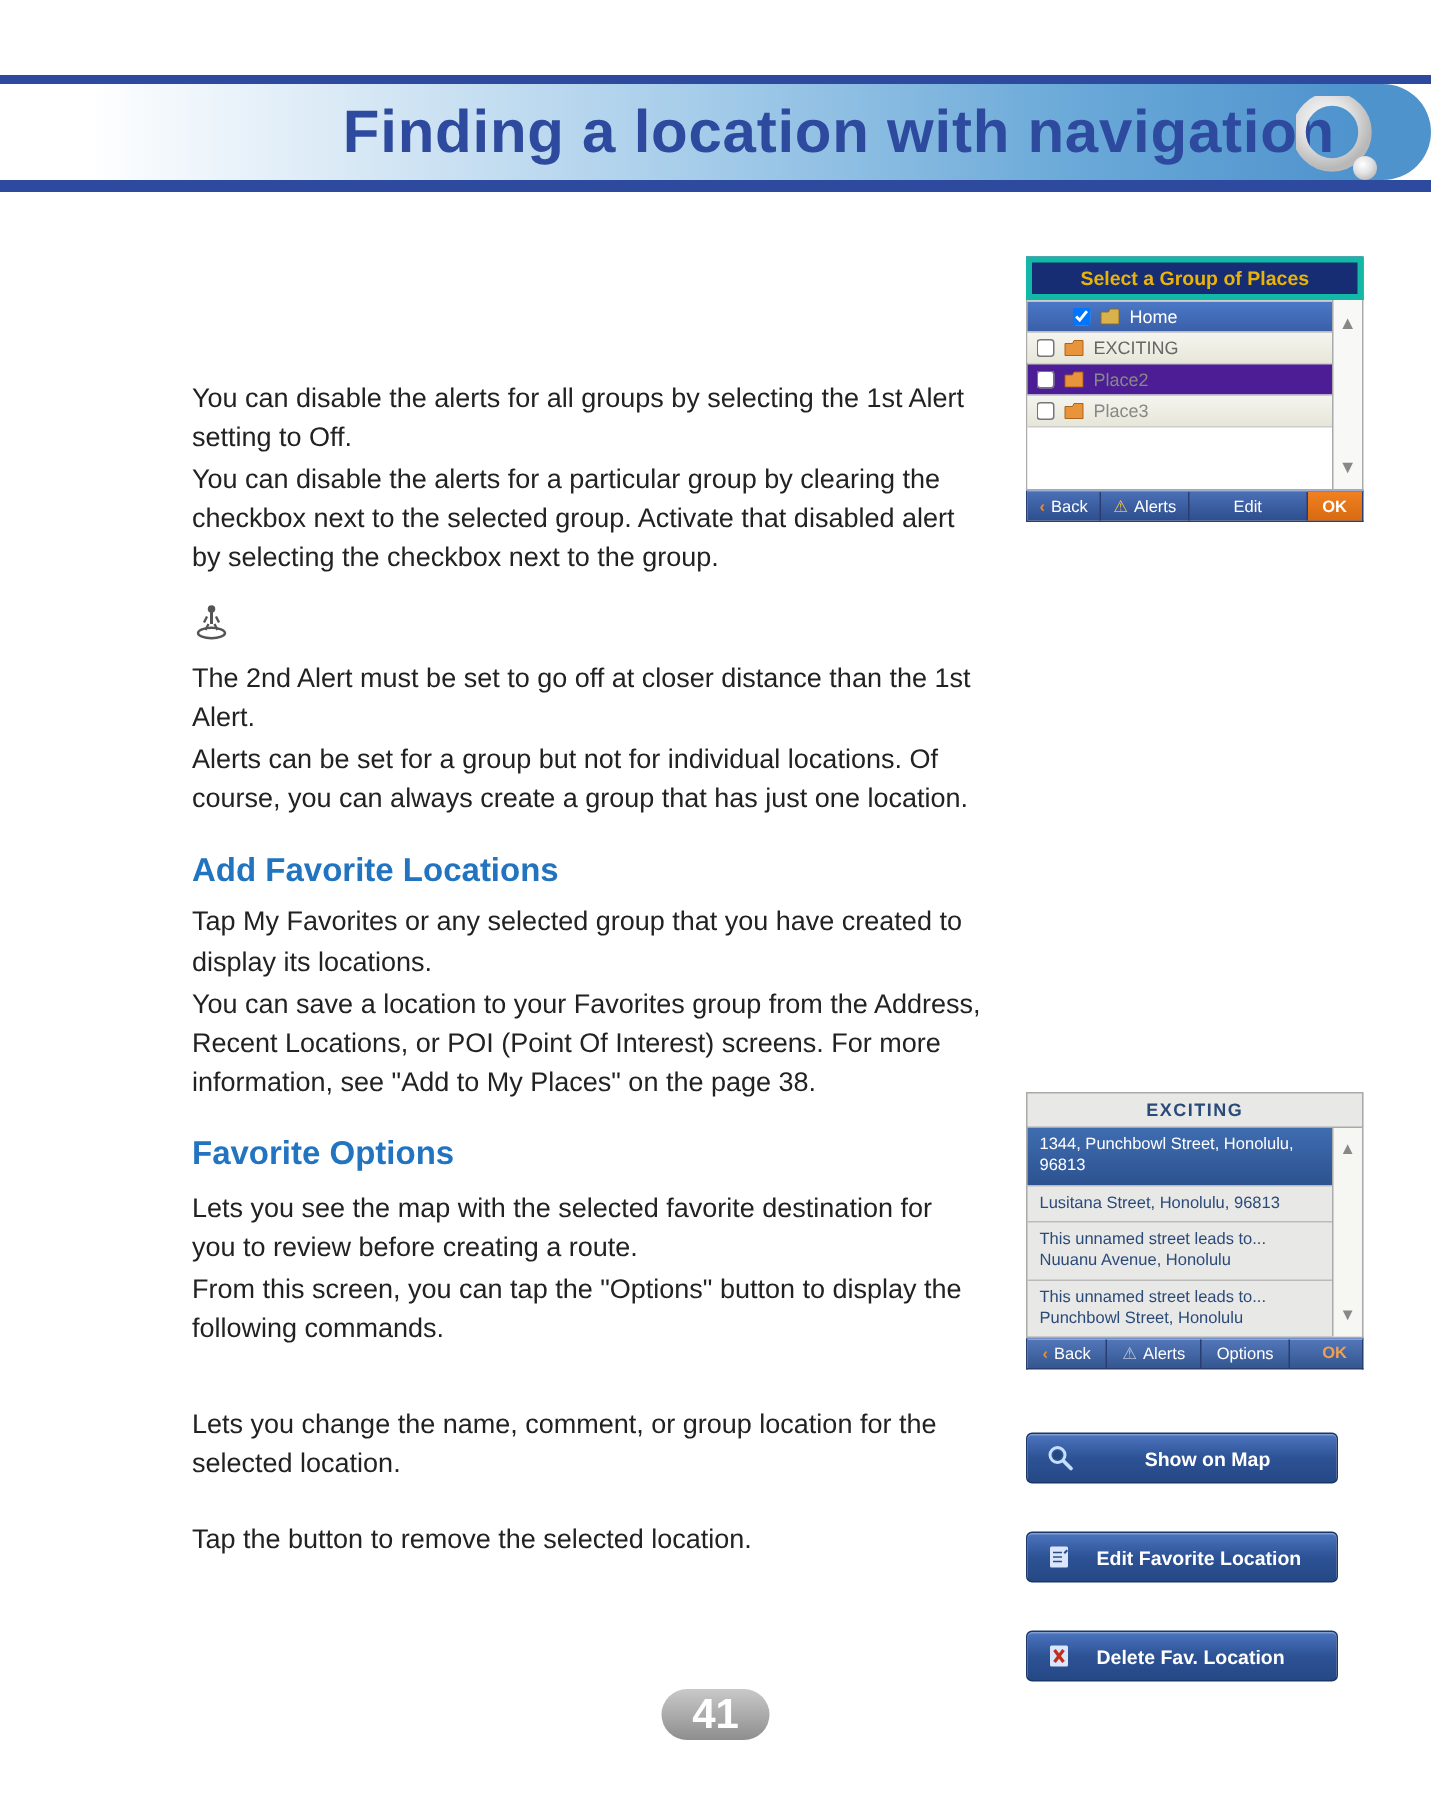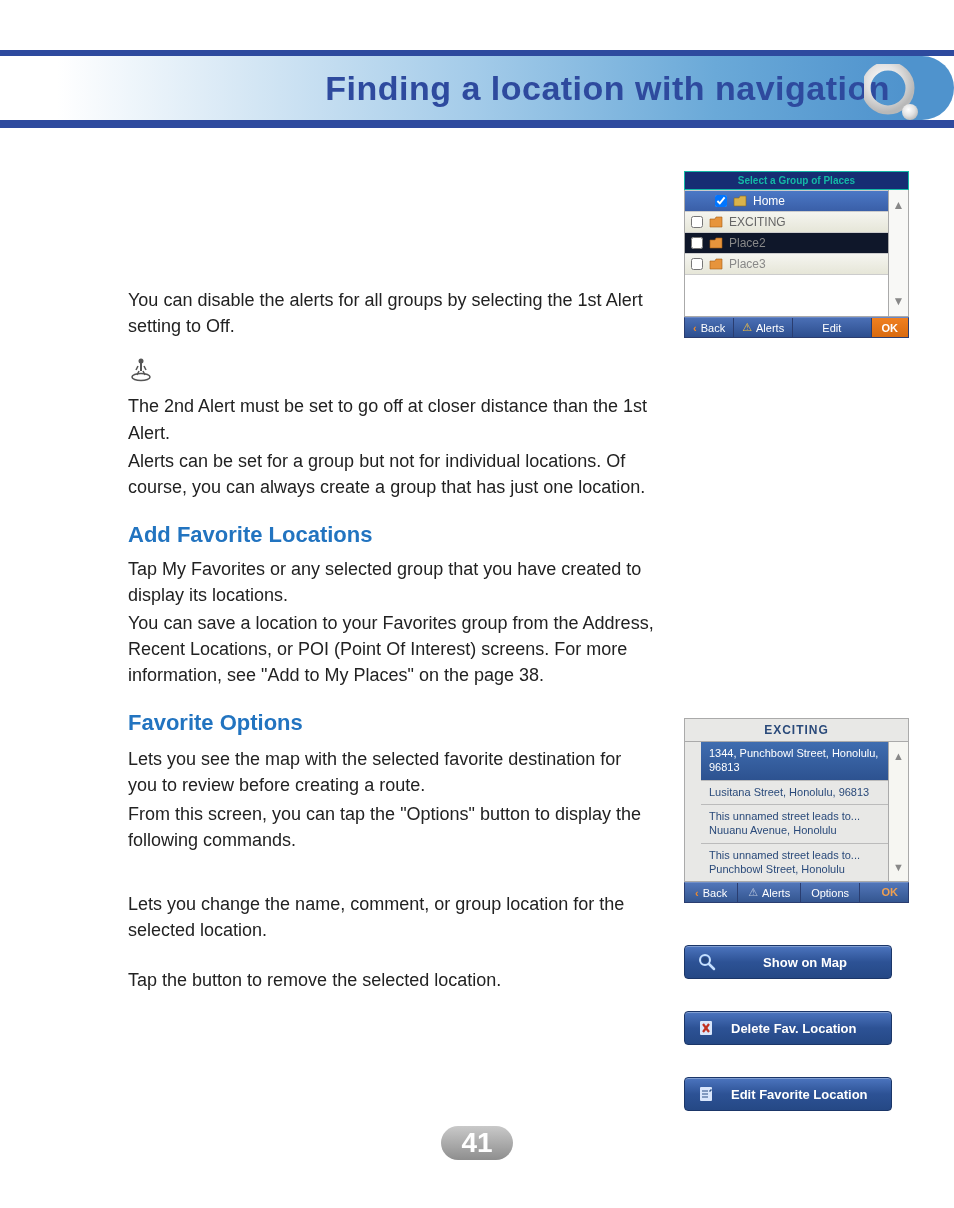--- a/index.html
+++ b/index.html
@@ -29,21 +29,21 @@
     height: 64px;
     background: linear-gradient(90deg, #ffffff 0%, #ffffff 6%, #d7e8f5 25%, #a3cbe9 50%, #6aa9d8 75%, #4f93cd 95%);
     border-radius: 0 34px 34px 0;
     display: flex;
     align-items: center;
     justify-content: flex-end;
     padding-right: 64px;
   }
   .title-bar h1 {
     color: #2e4a9e;
-    font-size: 34px;
+    font-size: 40px;
     font-weight: bold;
     letter-spacing: 0.5px;
   }
   .bottom-blue-line {
     position: absolute;
     left: 0; right: 0; top: 120px;
     height: 8px;
     background: #2e4a9e;
   }
   .ring-icon {
@@ -72,34 +72,34 @@
     margin: 22px 0 8px 0;
   }
   
   .device-screen {
     width: 225px;
     font-family: Arial, sans-serif;
     font-size: 12px;
   }
   .ds-titlebar {
     background: #162d73;
-    color: #14b8a6;
+    color: #eab308;
     text-align: center;
-    font-size: 10px;
+    font-size: 13px;
     font-weight: bold;
     padding: 3px 0;
-    border: 1px solid #14b8a6;
+    border: 4px solid #14b8a6;
   }
   .ds-row {
     display: flex;
     align-items: center;
     gap: 6px;
     padding: 3px 6px;
     border-top: 1px solid #ccc;
-    background: #0f172a;
+    background: #4c1d95;
   }
   .ds-row.gradient1 { background: linear-gradient(#4b78c6, #3a5fa8); color:#fff;padding-left:30px; }
   .ds-row.gradient2 { background: linear-gradient(#f5f5f0, #e6e6d8); }
   .ds-row input[type="checkbox"]{ width:12px; height:12px; }
   .folder-icon { width:14px; height:12px; display:inline-block; }
   .ds-body { border: 1px solid #aaa; border-top: none; display:flex; }
   .ds-list { flex:1; }
   .ds-spacer { height: 42px; background:#fff; border-top:1px solid #ccc;}
   .ds-scroll { width: 20px; display:flex; flex-direction:column; justify-content:space-between; background:#f8f8f6; border-left:1px solid #aaa;}
   .ds-scroll .arr { text-align:center; padding:8px 0; color:#888; font-size:12px;}
@@ -112,21 +112,21 @@
     border-top:1px solid #6a88c8;
   }
   .ds-bottom .btn { padding:3px 8px; border-right:1px solid #2a3d70; display:flex; align-items:center; gap:4px; cursor:pointer;}
   .ds-bottom .btn:last-child{ border:none; margin-left:auto; background: linear-gradient(#f08020,#d86a10); padding:3px 10px; font-weight:bold;}
   .ds-bottom .chev { color:#f08a2c; font-weight:bold; }
   
   .loc-screen { width: 225px; margin-top: 380px; font-size:11px; }
   .loc-title { background:#e8e8e6; text-align:center; font-weight:bold; color:#2a4a7a; padding:4px; border:1px solid #aaa; font-size:12px; letter-spacing:1px;}
   .loc-body { display:flex; border:1px solid #aaa; border-top:none; background:#e8e8e6;}
   .loc-list { flex:1; }
-  .loc-row { padding:5px 8px; border-bottom:1px solid #bbb; color:#2a4a7a; line-height:1.25;margin-left:16px; }
+  .loc-row { padding:5px 8px; border-bottom:1px solid #bbb; color:#2a4a7a; line-height:1.25; }
   .loc-row.sel { background: linear-gradient(#3f6db0,#2d5290); color:#fff; }
   .loc-scroll { width:20px; background:#f6f6f2; border-left:1px solid #aaa; display:flex; flex-direction:column; justify-content:space-between; color:#888; text-align:center;}
   .loc-bottom {
     display:flex;
     background: linear-gradient(#5276b9,#345690);
     color:#fff; font-size:11px;
     border:1px solid #2a3d70;
     border-top:1px solid #7290c9;
   }
   .loc-bottom .btn { padding:3px 10px; border-right:1px solid #2a3d70; cursor:pointer; display:flex; gap:4px; align-items:center;}
@@ -188,20 +188,21 @@
       </radialGradient>
     </defs>
     <circle cx="24" cy="24" r="22" fill="none" stroke="url(#rg)" stroke-width="9"></circle>
     <circle cx="46" cy="48" r="8" fill="url(#rg)"></circle>
   </svg>
 </div>
 
 <div class="content">
   <div class="left-col">
     <p class="para">You can disable the alerts for all groups by selecting the 1st Alert setting to Off.</p>
+    <p class="para">You can disable the alerts for a particular group by clearing the checkbox next to the selected group. Activate that disabled alert by selecting the checkbox next to the group.</p>
 
     <div class="note-icon">
       <svg width="26" height="26" viewBox="0 0 26 26">
         <circle cx="13" cy="4" r="2.5" fill="#555"></circle>
         <line x1="13" y1="6" x2="13" y2="14" stroke="#555" stroke-width="2"></line>
         <line x1="10" y1="9" x2="8" y2="13" stroke="#555" stroke-width="1.6"></line>
         <line x1="16" y1="9" x2="18" y2="13" stroke="#555" stroke-width="1.6"></line>
         <ellipse cx="13" cy="20" rx="9" ry="3.5" fill="none" stroke="#555" stroke-width="1.6"></ellipse>
         <line x1="11" y1="14" x2="9" y2="18" stroke="#555" stroke-width="1.6"></line>
         <line x1="15" y1="14" x2="17" y2="18" stroke="#555" stroke-width="1.6"></line>
@@ -326,35 +327,35 @@
               <line x1="11" y1="11" x2="16" y2="16" stroke="#c5e0ff" stroke-width="2.5" stroke-linecap="round"></line>
               <circle cx="7" cy="7" r="3" fill="#26477e"></circle>
             </svg>
         </span>
         <span style="flex:1;text-align:center">Show on Map</span>
       </div>
       <div class="opt-btn">
         <span class="ico">
           <svg width="18" height="18" viewBox="0 0 18 18">
               <rect x="2" y="2" width="12" height="14" rx="1" fill="#d9e6fb"></rect>
-              <line x1="5" y1="5" x2="11" y2="13" stroke="#c03020" stroke-width="2.2"></line>
-              <line x1="11" y1="5" x2="5" y2="13" stroke="#c03020" stroke-width="2.2"></line>
-            </svg>
-        </span>
-        <span>Delete Fav. Location</span>
-      </div>
-      <div class="opt-btn">
-        <span class="ico">
-          <svg width="18" height="18" viewBox="0 0 18 18">
-              <rect x="2" y="2" width="12" height="14" rx="1" fill="#d9e6fb"></rect>
               <path d="M11 6l2-2 1 1-2 2z" fill="#2a4e84"></path>
               <line x1="4" y1="6" x2="10" y2="6" stroke="#2a4e84"></line>
               <line x1="4" y1="9" x2="10" y2="9" stroke="#2a4e84"></line>
               <line x1="4" y1="12" x2="10" y2="12" stroke="#2a4e84"></line>
             </svg>
         </span>
         <span>Edit Favorite Location</span>
       </div>
+      <div class="opt-btn">
+        <span class="ico">
+          <svg width="18" height="18" viewBox="0 0 18 18">
+              <rect x="2" y="2" width="12" height="14" rx="1" fill="#d9e6fb"></rect>
+              <line x1="5" y1="5" x2="11" y2="13" stroke="#c03020" stroke-width="2.2"></line>
+              <line x1="11" y1="5" x2="5" y2="13" stroke="#c03020" stroke-width="2.2"></line>
+            </svg>
+        </span>
+        <span>Delete Fav. Location</span>
+      </div>
     </div>
   </div>
 </div>
 
 <div class="page-num">41</div>
 
 </body></html>

